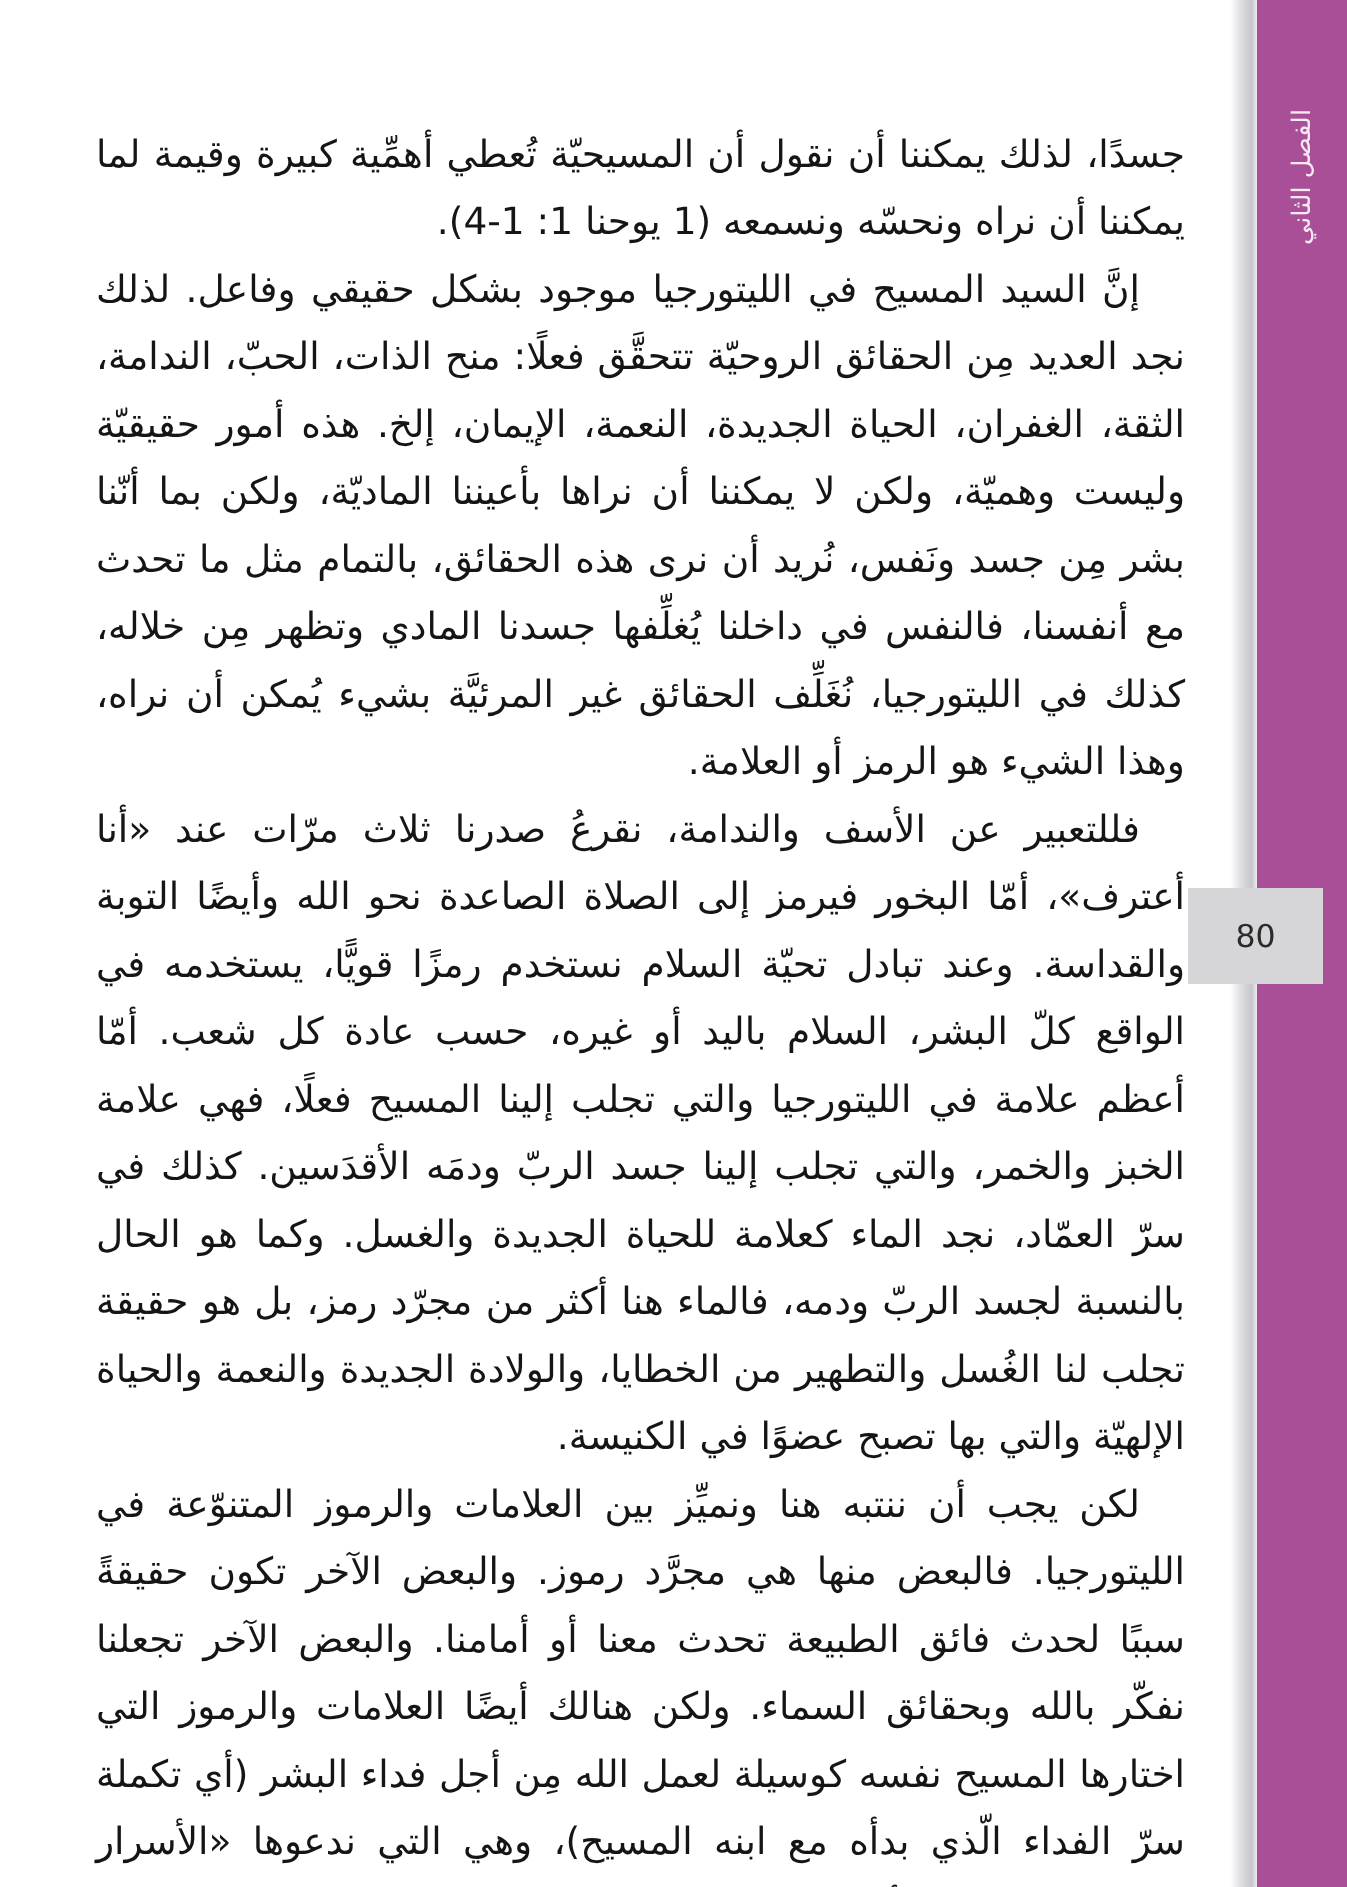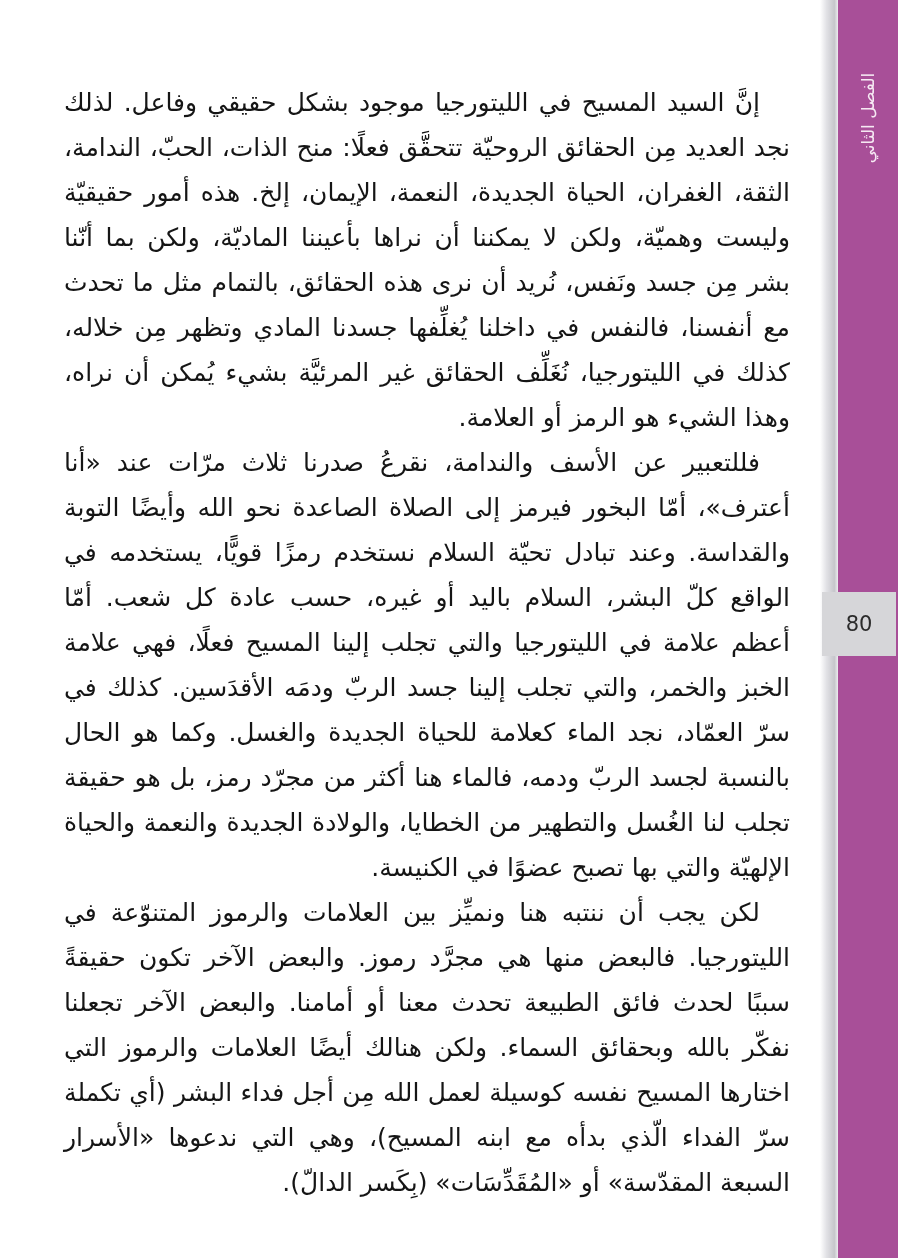--- a/index.html
+++ b/index.html
@@ -58,40 +58,41 @@
     white-space: nowrap;
     direction: rtl;
     color: #f6e9f3;
     font-size: 17px;
     letter-spacing: 0.5px;
   }
   
   .page-number-box {
     position: absolute;
     top: 592px;
-    right: 2px;
-    width: 74px;
+    right: 16px;
+    width: 90px;
     height: 64px;
     background: #d6d6d9;
     display: flex;
     align-items: center;
     justify-content: center;
     z-index: 2;
   }
   .page-number {
     font-size: 21px;
     color: #2b2b2b;
   }
 </style>
 </head>
 <body>
 
 <div class="page">
 
   <div class="content">
+    <p class="para no-indent">جسدًا، لذلك يمكننا أن نقول أن المسيحيّة تُعطي أهمِّية كبيرة وقيمة لما يمكننا أن نراه ونحسّه ونسمعه (1 يوحنا 1: 1-4).</p>
     <p class="para">إنَّ السيد المسيح في الليتورجيا موجود بشكل حقيقي وفاعل. لذلك نجد العديد مِن الحقائق الروحيّة تتحقَّق فعلًا: منح الذات، الحبّ، الندامة، الثقة، الغفران، الحياة الجديدة، النعمة، الإيمان، إلخ. هذه أمور حقيقيّة وليست وهميّة، ولكن لا يمكننا أن نراها بأعيننا الماديّة، ولكن بما أنّنا بشر مِن جسد ونَفس، نُريد أن نرى هذه الحقائق، بالتمام مثل ما تحدث مع أنفسنا، فالنفس في داخلنا يُغلِّفها جسدنا المادي وتظهر مِن خلاله، كذلك في الليتورجيا، نُغَلِّف الحقائق غير المرئيَّة بشيء يُمكن أن نراه، وهذا الشيء هو الرمز أو العلامة.</p>
     <p class="para">فللتعبير عن الأسف والندامة، نقرعُ صدرنا ثلاث مرّات عند «أنا أعترف»، أمّا البخور فيرمز إلى الصلاة الصاعدة نحو الله وأيضًا التوبة والقداسة. وعند تبادل تحيّة السلام نستخدم رمزًا قويًّا، يستخدمه في الواقع كلّ البشر، السلام باليد أو غيره، حسب عادة كل شعب. أمّا أعظم علامة في الليتورجيا والتي تجلب إلينا المسيح فعلًا، فهي علامة الخبز والخمر، والتي تجلب إلينا جسد الربّ ودمَه الأقدَسين. كذلك في سرّ العمّاد، نجد الماء كعلامة للحياة الجديدة والغسل. وكما هو الحال بالنسبة لجسد الربّ ودمه، فالماء هنا أكثر من مجرّد رمز، بل هو حقيقة تجلب لنا الغُسل والتطهير من الخطايا، والولادة الجديدة والنعمة والحياة الإلهيّة والتي بها تصبح عضوًا في الكنيسة.</p>
     <p class="para">لكن يجب أن ننتبه هنا ونميِّز بين العلامات والرموز المتنوّعة في الليتورجيا. فالبعض منها هي مجرَّد رموز. والبعض الآخر تكون حقيقةً سببًا لحدث فائق الطبيعة تحدث معنا أو أمامنا. والبعض الآخر تجعلنا نفكّر بالله وبحقائق السماء. ولكن هنالك أيضًا العلامات والرموز التي اختارها المسيح نفسه كوسيلة لعمل الله مِن أجل فداء البشر (أي تكملة سرّ الفداء الّذي بدأه مع ابنه المسيح)، وهي التي ندعوها «الأسرار السبعة المقدّسة» أو «المُقَدِّسَات» (بِكَسر الدالّ).</p>
   </div>
 
   <div class="edge-strip"></div>
 
   <div class="chapter-bar">
     <div class="spine-wrap">
       <span class="spine-text">الفصل الثاني</span>

